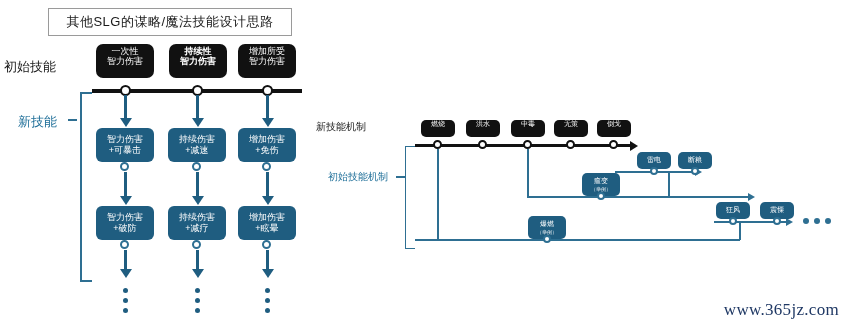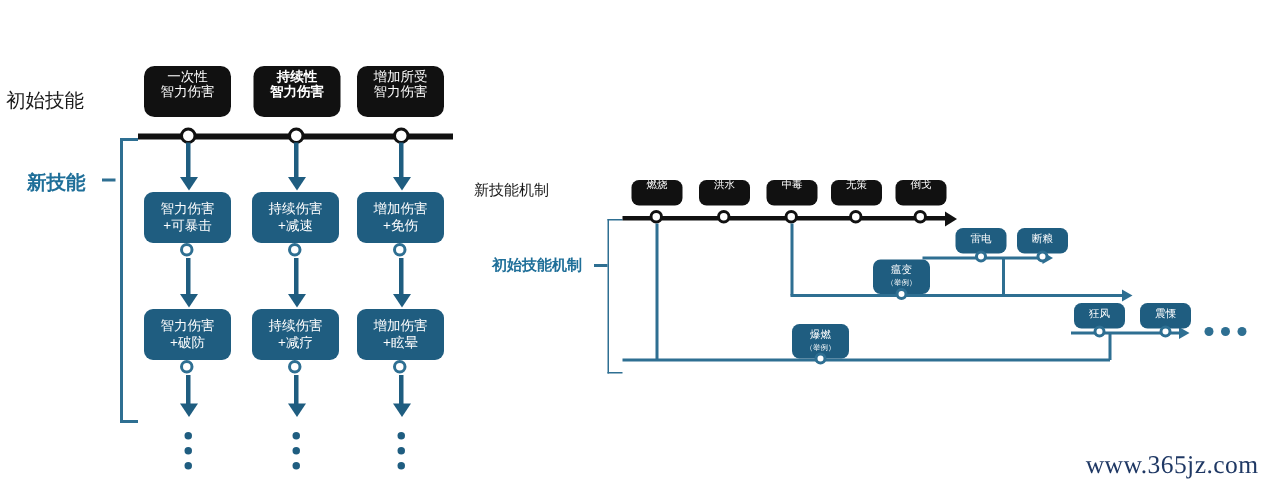--- a/index.html
+++ b/index.html
@@ -16,21 +16,21 @@
     border:1px solid #9a9a9a;background:#ffffff;
     display:flex;align-items:center;justify-content:center;
     color:#1a1a1a;letter-spacing:.5px;white-space:nowrap;
   }
   #title-left{left:48px;top:8px;width:244px;height:28px;font-size:13px;}
   #title-right{left:407px;top:80px;width:330px;height:24px;font-size:11px;}
 
   
   .side-label{position:absolute;white-space:nowrap;font-size:13px;}
   .side-label.dark{color:#1a1a1a;}
-  .side-label.blue{color:#1f6f99;font-weight:bold;}
+  .side-label.blue{color:#1f6f99;font-weight:normal;}
   #lbl-initial{left:4px;top:58px;}
   #lbl-new{left:18px;top:113px;}
   #lbl-initial-mech{left:316px;top:120px;font-size:10px;color:#1a1a1a;}
   #lbl-new-mech{left:328px;top:170px;font-size:10px;}
 
   
   .pill{
     position:absolute;box-sizing:border-box;background:#111111;color:#ffffff;
     border-radius:7px;display:flex;flex-direction:column;
     align-items:center;line-height:1.15;
@@ -92,20 +92,21 @@
     position:absolute;right:14px;bottom:8px;color:#1f3864;
     font-family:"Liberation Serif","DejaVu Serif",serif;
     font-size:17px;letter-spacing:.3px;
   }
 </style>
 </head>
 <body>
 
 <div class="stage">
 
+  <div class="title-box" id="title-left">其他SLG的谋略/魔法技能设计思路</div>
 
   <div class="side-label dark" id="lbl-initial">初始技能</div>
   <div class="side-label blue" id="lbl-new">新技能</div>
 
   <div class="bracket" style="left:80px;top:92px;width:12px;height:190px;"></div>
   <div class="tick" style="left:68px;top:119px;"></div>
 
   <div class="pill big" style="left:96px;top:44px;">
     <span>一次性</span>
     <span>智力伤害</span>

